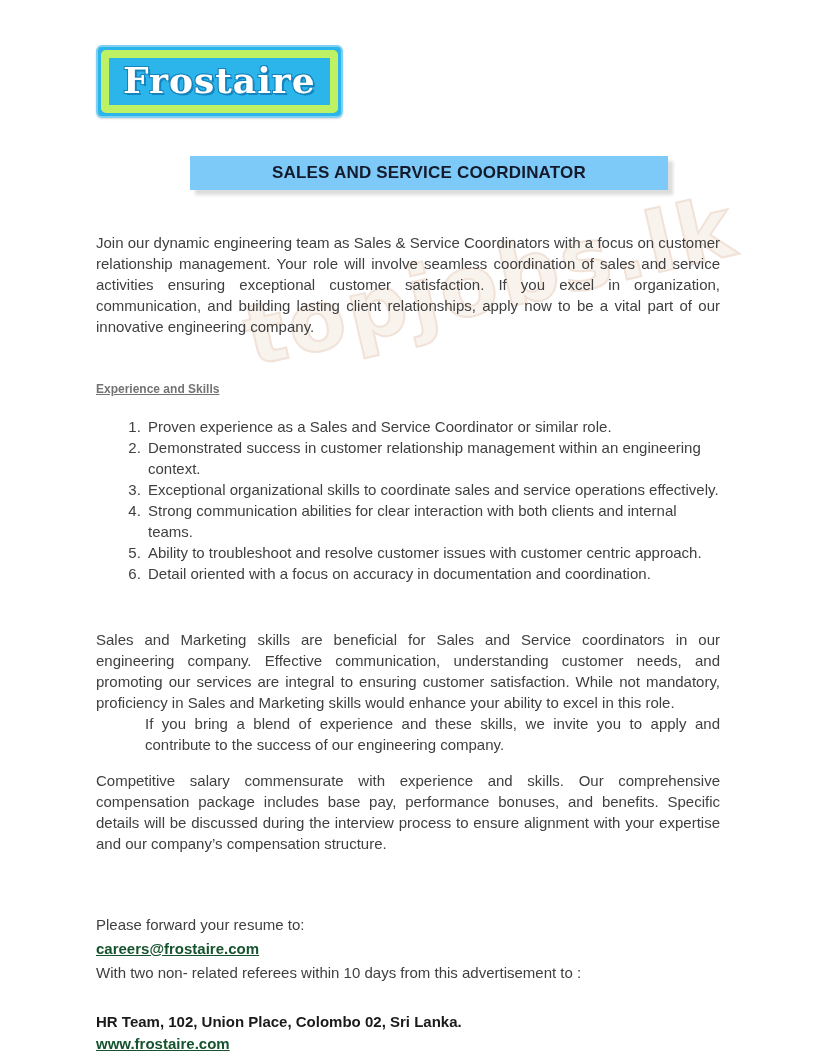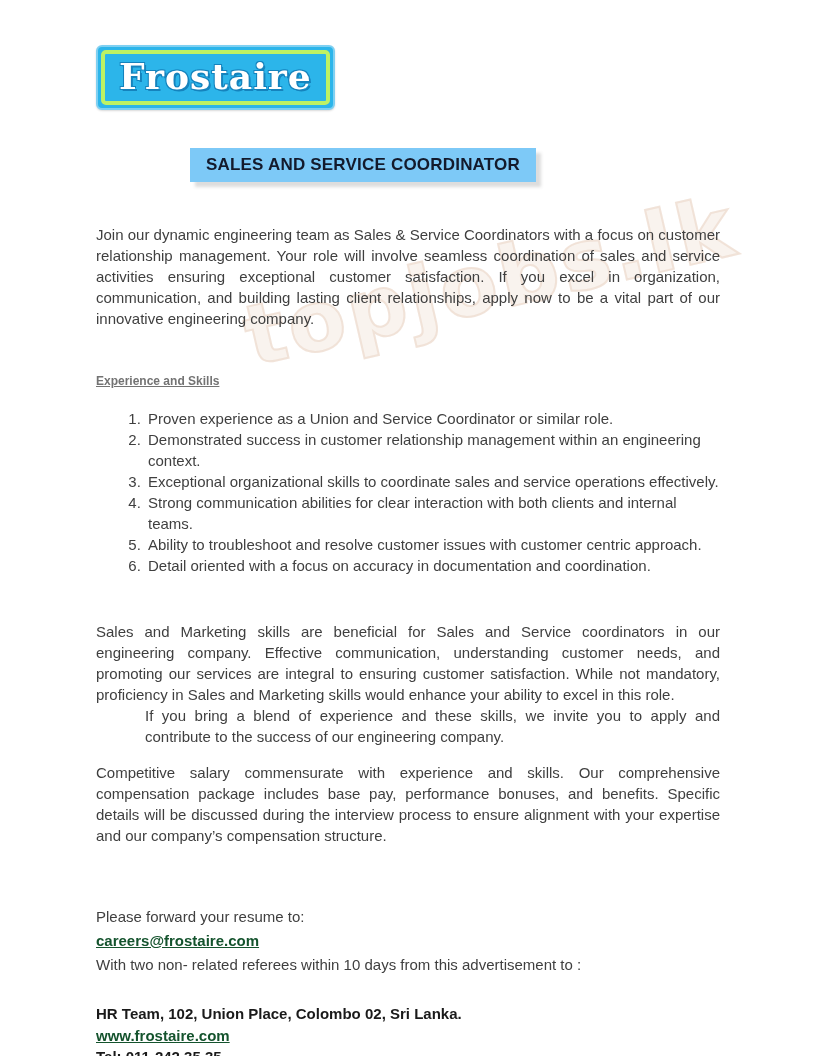--- a/index.html
+++ b/index.html
@@ -33,37 +33,37 @@
   .logo{
     margin:45px 0 0 96px;
     display:inline-block;
     background:#2cb5ea;
     border:2px solid #7fd0f2;
     border-radius:6px;
     padding:3px;
     box-shadow:0 1px 2px rgba(0,0,0,0.15);
   }
   .logo-inner{
-    border:4px solid #bef264;
+    border:8px solid #bef264;
     border-radius:5px;
     padding:1px 14px 4px 14px;
   }
   .logo-text{
     font-family:"DejaVu Serif",serif;
     font-weight:bold;
     font-size:36px;
     color:#ffffff;
     text-shadow:2px 2px 0 #1583bd, -1px -1px 0 #1583bd, 1px -1px 0 #1583bd, -1px 1px 0 #1583bd;
     letter-spacing:1px;
   }
 
   
   .banner{
     margin:38px 0 0 190px;
-    width:346px;height:34px;
+    width:478px;height:34px;
     background:#7dc9f7;
     display:flex;align-items:center;justify-content:center;
     box-shadow:5px 5px 3px rgba(120,120,120,0.25);
   }
   .banner-text{
     font-size:17px;font-weight:bold;
     color:#131a2c;
     letter-spacing:0.2px;
   }
 
@@ -131,21 +131,21 @@
       <span class="banner-text">SALES AND SERVICE COORDINATOR</span>
     </div>
 
     <div class="bodytext">
 
       <p class="para intro">Join our dynamic engineering team as Sales &amp; Service Coordinators with a focus on customer relationship management. Your role will involve seamless coordination of sales and service activities ensuring exceptional customer satisfaction. If you excel in organization, communication, and building lasting client relationships, apply now to be a vital part of our innovative engineering company.</p>
 
       <div class="section-heading">Experience and Skills</div>
 
       <ol class="skills">
-        <li>Proven experience as a Union and Service Coordinator or similar role.</li>
+        <li>Proven experience as a Sales and Service Coordinator or similar role.</li>
         <li>Demonstrated success in customer relationship management within an engineering context.</li>
         <li>Exceptional organizational skills to coordinate sales and service operations effectively.</li>
         <li>Strong communication abilities for clear interaction with both clients and internal teams.</li>
         <li>Ability to troubleshoot and resolve customer issues with customer centric approach.</li>
         <li>Detail oriented with a focus on accuracy in documentation and coordination.</li>
       </ol>
       <p class="para para-sales">Sales and Marketing skills are beneficial for Sales and Service coordinators in our engineering company. Effective communication, understanding customer needs, and promoting our services are integral to ensuring customer satisfaction. While not mandatory, proficiency in Sales and Marketing skills would enhance your ability to excel in this role.</p>
 
       <p class="para skills-note">If you bring a blend of experience and these skills, we invite you to apply and contribute to the success of our engineering company.</p>
 

